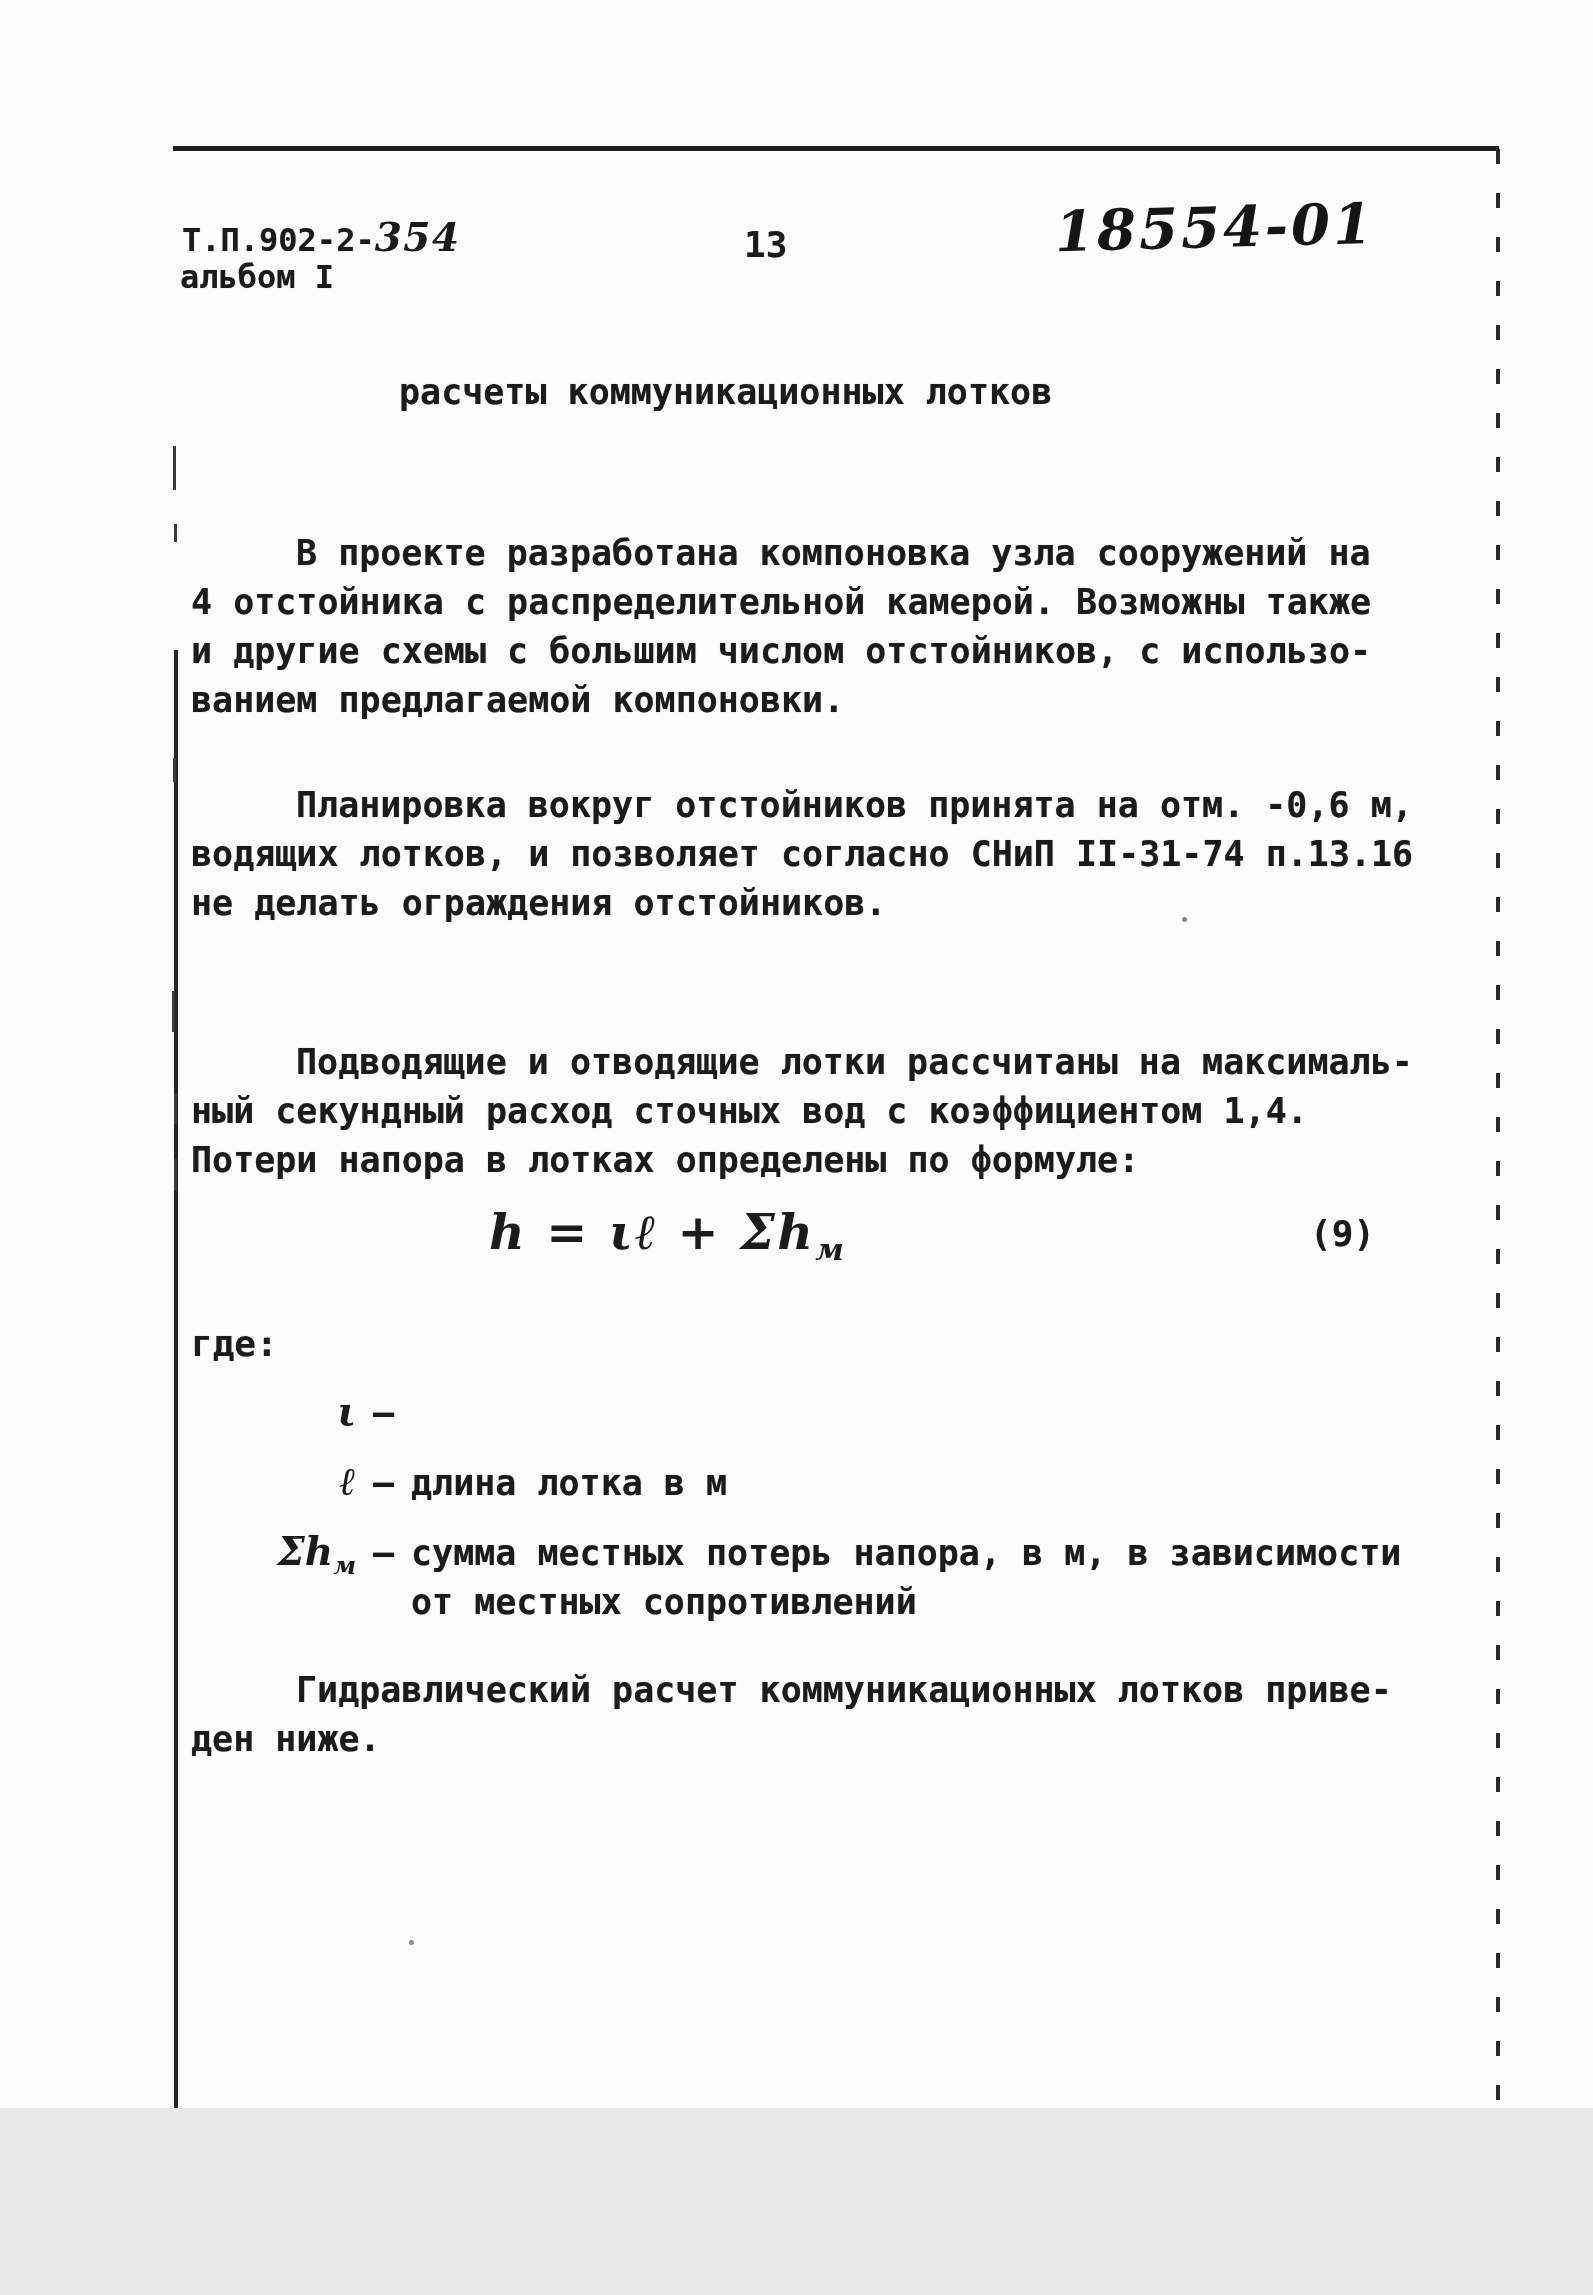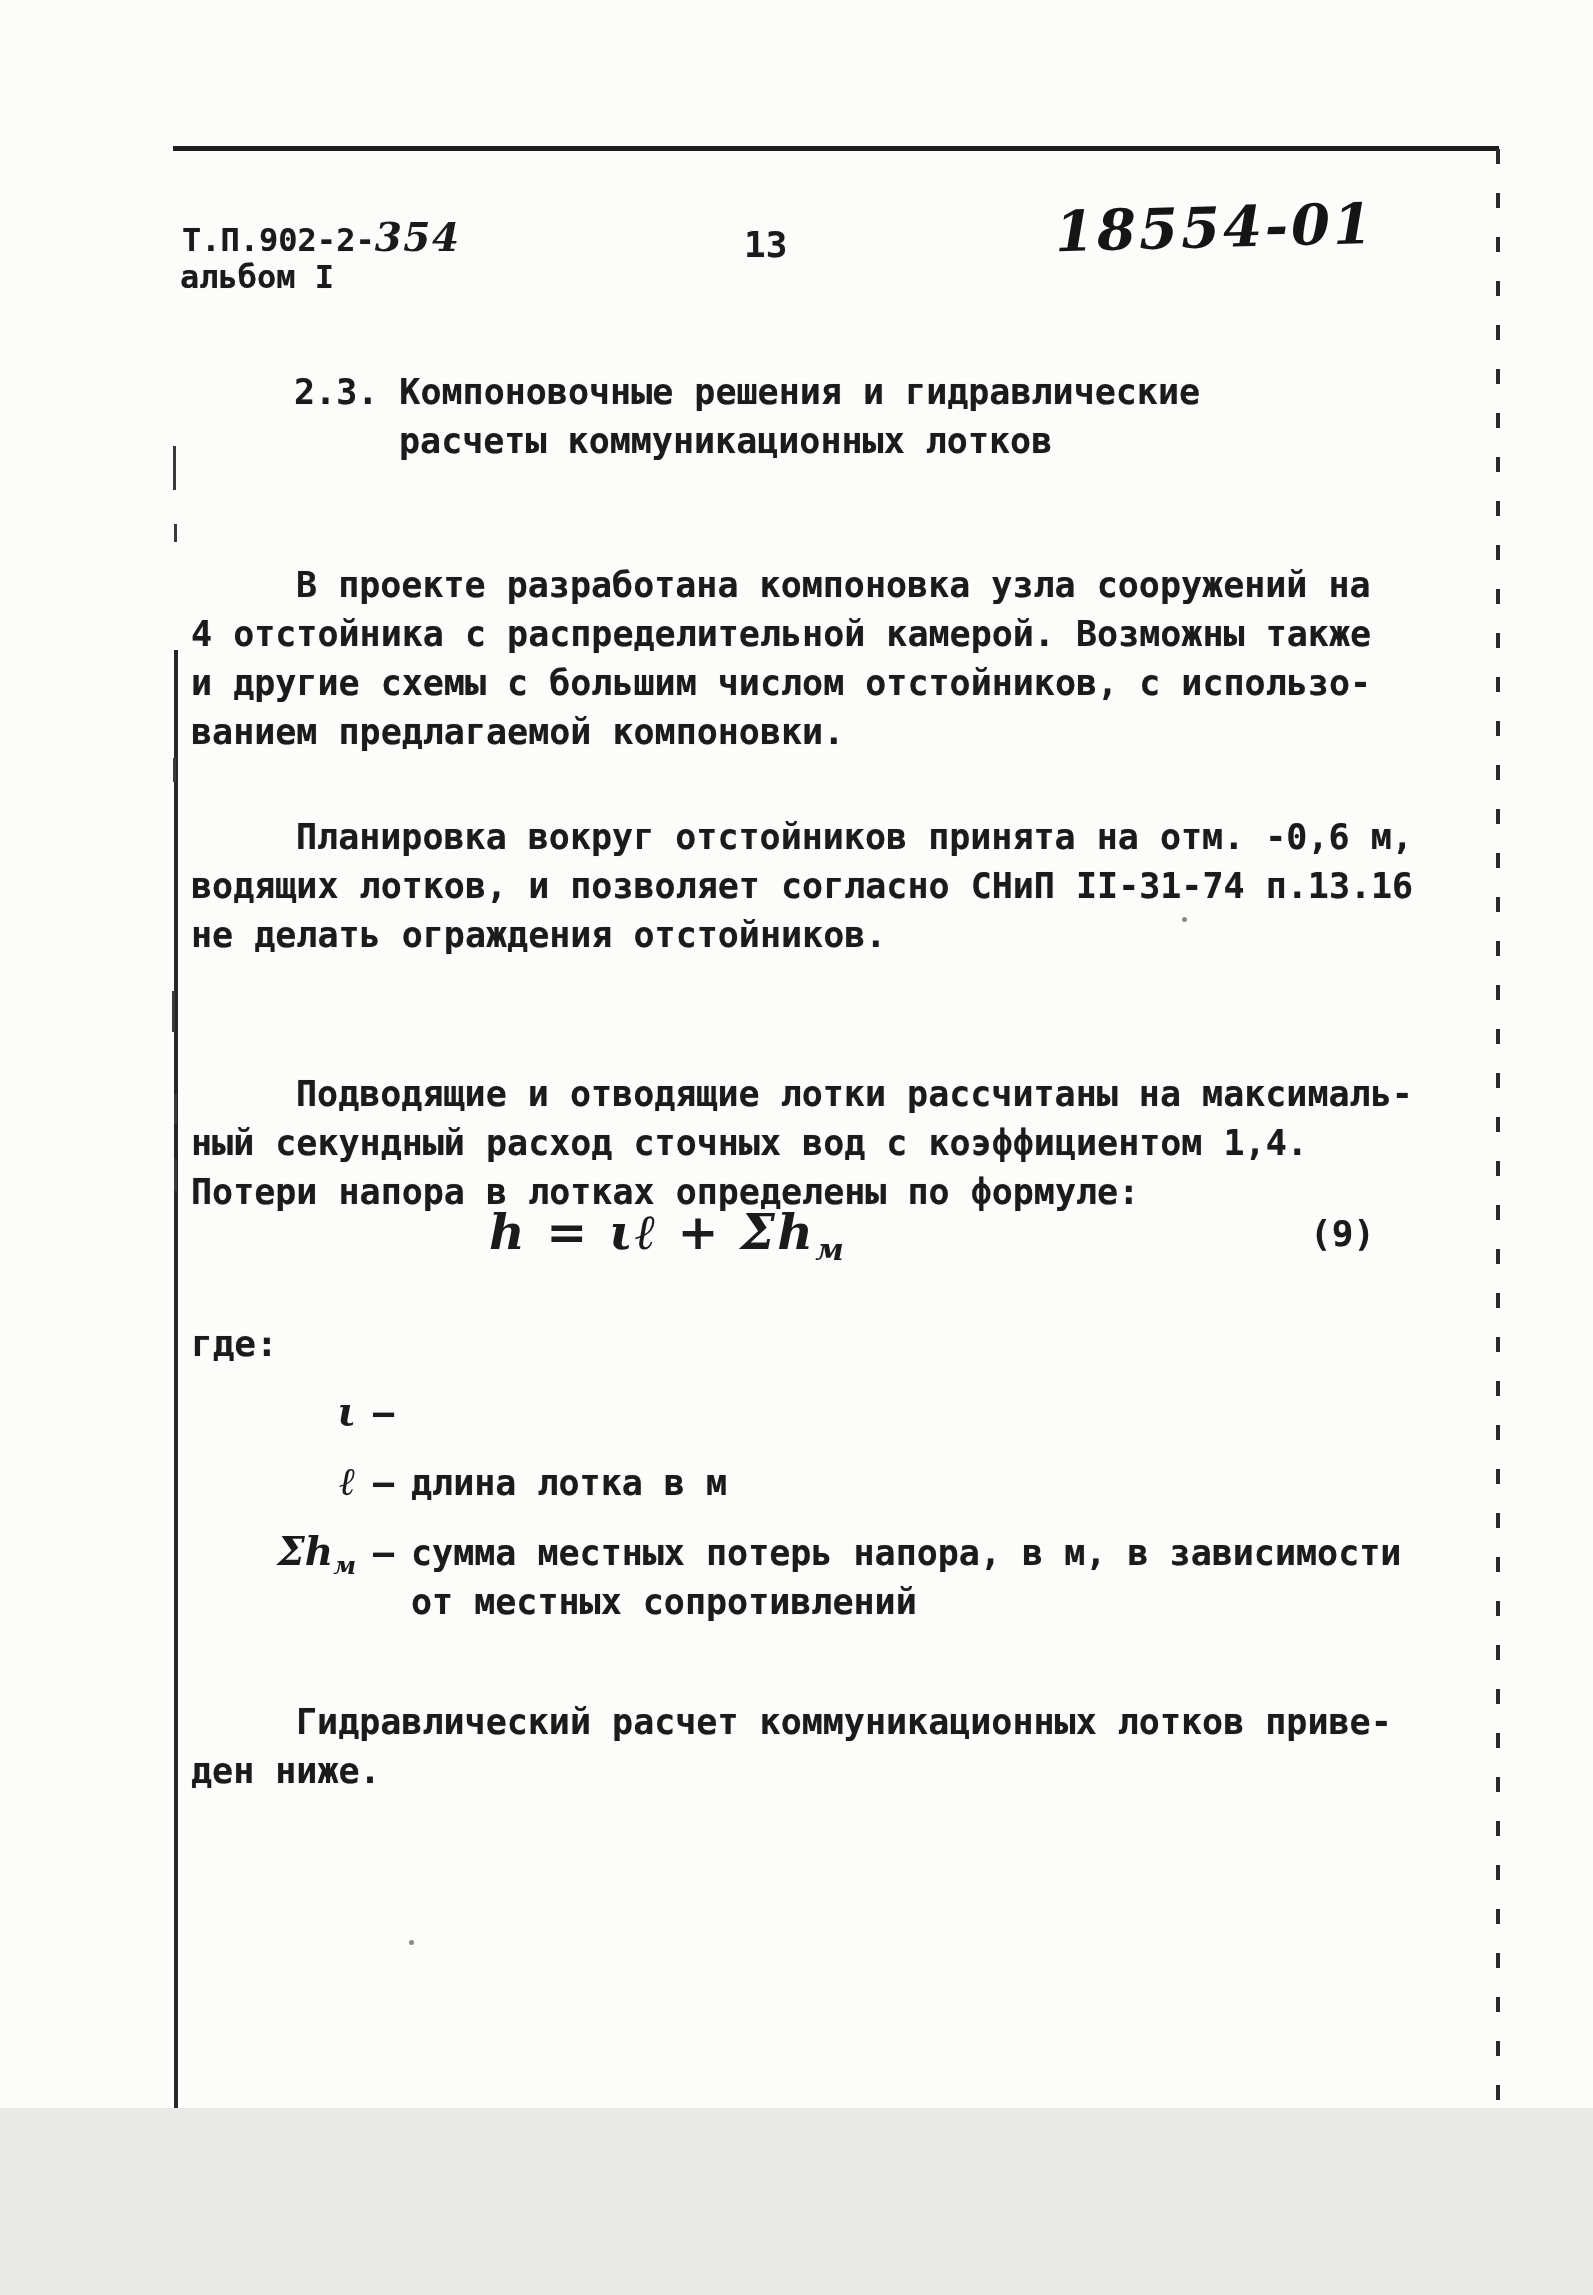--- a/index.html
+++ b/index.html
@@ -30,21 +30,21 @@
   }
   .border-bottom {
     position: absolute; left: 211px; top: 2233px;
     width: 1273px; height: 4.5px;
     background: repeating-linear-gradient(90deg, #262626 0 36px, transparent 36px 58px);
   }
   .tick { position: absolute; width: 3px; background: #3a3a3a; }
   .speck { position: absolute; background: #8a8a86; border-radius: 50%; }
 
   
-  .typed { font-size: 35px; line-height: 49px; margin-top: 32px; }
+  .typed { font-size: 35px; line-height: 49px; }
   .hand {
     font-family: "DejaVu Serif", serif;
     font-style: italic;
     font-weight: bold;
     text-shadow: none;
   }
   .doc-number {
     position: absolute; left: 182px; top: 218px;
     font-size: 32px; line-height: 38px; white-space: nowrap;
   }
@@ -108,21 +108,20 @@
 
   <div class="speck" style="left:1182px; top:917px; width:5.3px; height:5.3px;"></div>
   <div class="speck" style="left:409px; top:1940px; width:4.5px; height:4.5px;"></div>
 
   <div class="doc-number"><span>Т.П.902-2-</span><span class="hand">354</span></div>
   <div class="album">альбом I</div>
   <div class="page-number">13</div>
   <div class="stamp hand">18554-01</div>
 
   <div class="heading">
-    <div class="h-line">2.3. Компоновочные решения и гидравлические</div>
     <div class="h-line h-line2">расчеты коммуникационных лотков</div>
   </div>
 
   <div class="para p1 typed">
     <div class="line indent">В проекте разработана компоновка узла сооружений на</div>
     <div class="line">4 отстойника с распределительной камерой. Возможны также</div>
     <div class="line">и другие схемы с большим числом отстойников, с использо-</div>
     <div class="line">ванием предлагаемой компоновки.</div>
   </div>
 

